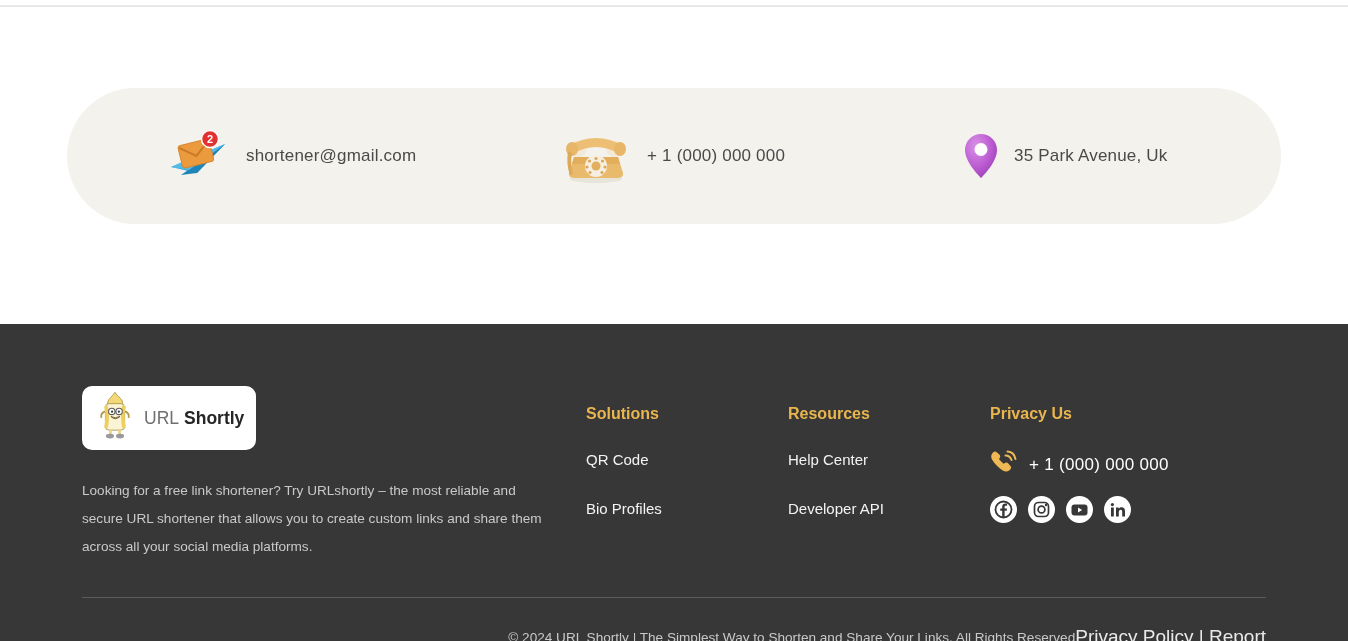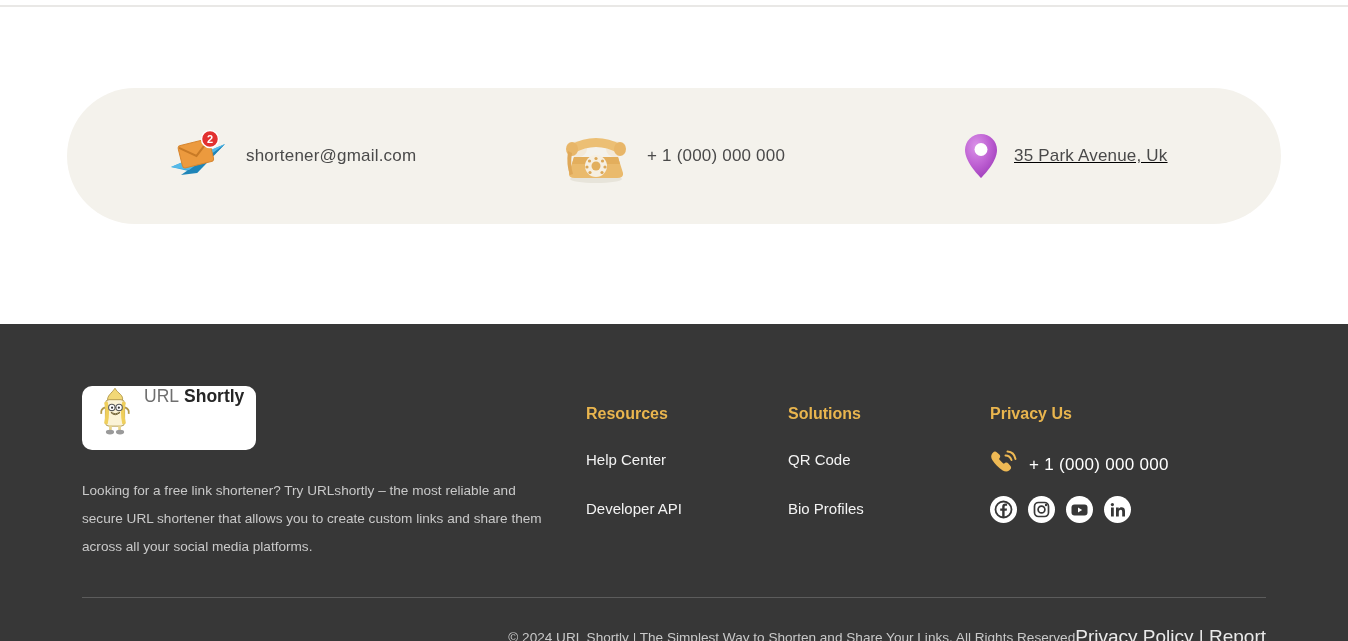--- a/index.html
+++ b/index.html
@@ -7,31 +7,31 @@
     font-family:"Liberation Sans","DejaVu Sans",sans-serif; }
   .top-line { position:absolute; top:5px; left:0; width:1348px; height:2px; background:#e9e8e6; }
 
   
   .contact-pill { position:absolute; left:67px; top:88px; width:1214px; height:136px;
     background:#f4f2ec; border-radius:68px; }
   .contact-item { position:absolute; top:50%; transform:translateY(-50%);
     display:flex; align-items:center; }
   .contact-item.c1 { left:98px; }
   .contact-item.c2 { left:493px; }
-  .contact-item.c3 { left:896px;text-decoration:underline; }
+  .contact-item.c3 { left:896px; }
   .contact-item .txt { font-size:17px; color:#4a4a4a; letter-spacing:.2px; margin-left:15px; }
   .contact-item svg { display:block; }
 
   
   .site-footer { position:absolute; top:324px; left:0; width:1348px; height:317px;
     background:#373737; padding:62px 82px 0 82px; }
   .footer-row { display:flex; align-items:flex-start; }
   .brand-col { width:470px; margin-right:34px; flex:none; }
   .logo-card { width:174px; height:64px; background:#ffffff; border-radius:10px;
-    display:flex; padding:0 12px; }
+    display:flex; align-items:center; padding:0 12px; }
   .logo-card .logo-name { margin-left:8px; font-size:17.5px; white-space:nowrap; }
   .logo-name .reg { color:#6f6f6f; font-weight:400; }
   .logo-name .bold { color:#262626; font-weight:700; margin-left:5px; }
   .brand-desc { margin-top:27px; width:470px; font-size:13.6px; line-height:28px; color:#c9c9c9; }
 
   .link-col { width:202px; flex:none; padding-top:17px; }
   .col-heading { font-size:16px; font-weight:600; color:#e9b54e; line-height:22px; margin-bottom:24px; }
   .col-link { display:block; font-size:15px; color:#f3f3f3; line-height:22px; margin-bottom:27px;
     text-decoration:none; cursor:pointer; }
 
@@ -143,29 +143,29 @@
             <ellipse cx="17.5" cy="49" rx="4.5" ry="2.6" fill="#9a9a9a"></ellipse>
             <ellipse cx="28.5" cy="49" rx="4.5" ry="2.6" fill="#9a9a9a"></ellipse>
           </svg>
         </span>
         <span class="logo-name"><span class="reg">URL</span><span class="bold">Shortly</span></span>
       </div>
       <p class="brand-desc">Looking for a free link shortener? Try URLshortly – the most reliable and secure URL shortener that allows you to create custom links and share them across all your social media platforms.</p>
     </div>
 
     <div class="link-col">
+      <div class="col-heading">Solutions</div>
+      <a class="col-link">QR Code</a>
+      <a class="col-link">Bio Profiles</a>
+    </div>
+
+    <div class="link-col">
       <div class="col-heading">Resources</div>
       <a class="col-link">Help Center</a>
       <a class="col-link">Developer API</a>
-    </div>
-
-    <div class="link-col">
-      <div class="col-heading">Solutions</div>
-      <a class="col-link">QR Code</a>
-      <a class="col-link">Bio Profiles</a>
     </div>
 
     <div class="contact-col">
       <div class="col-heading">Privacy Us</div>
       <div class="phone-row">
         <span>
           <svg width="28" height="28" viewBox="0 0 28 28">
             <path d="M6.7 3.2 C5.6 2.3 4 2.4 3.1 3.5 L2.2 4.6 C0.8 6.3 0.9 8.8 2.3 11 C4.9 15.1 8.6 18.8 12.7 21.4 C14.9 22.8 17.4 22.9 19.1 21.5 L20.2 20.6 C21.3 19.7 21.4 18.1 20.5 17 L18.3 14.4 C17.5 13.4 16.1 13.2 15 13.9 L13.7 14.7 C12.2 13.6 10.1 11.5 9 10 L9.8 8.7 C10.5 7.6 10.3 6.2 9.3 5.4 Z" fill="#eeb954"></path>
             <path d="M15.5 6.5 Q20 6.5 21.5 11" fill="none" stroke="#eeb954" stroke-width="2" stroke-linecap="round"></path>
             <path d="M17.5 2.5 Q24.2 3 25.5 10" fill="none" stroke="#eeb954" stroke-width="2" stroke-linecap="round"></path>

